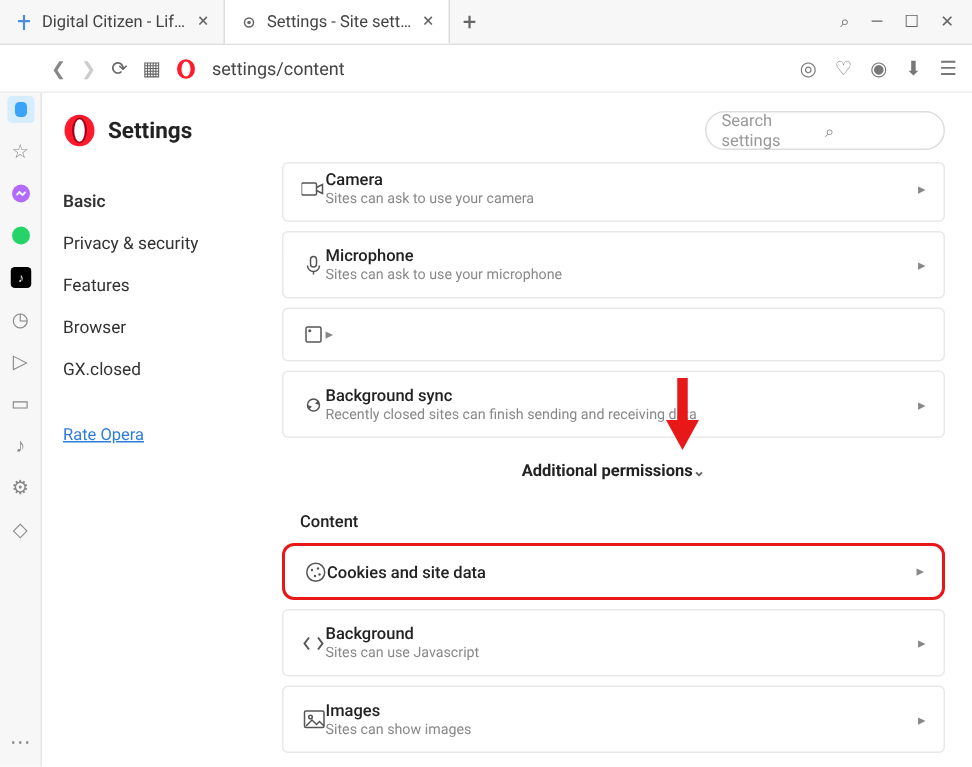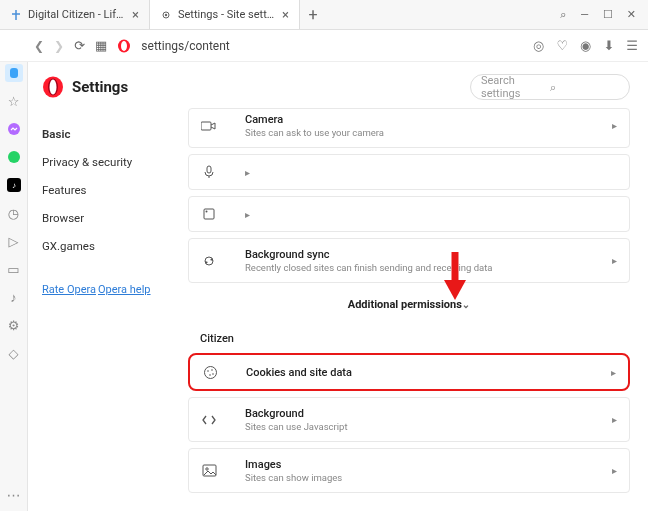--- a/index.html
+++ b/index.html
@@ -42,21 +42,21 @@
   .side-item.bold { font-weight: 600; }
   .side-link { font-size: 11px; color: #2e7dd8; padding: 5px 0; cursor: pointer; text-decoration: underline; }
   .side-links { margin-top: 18px; display: flex; gap: 2px; }
   
   .settings-body { flex: 1; overflow-y: auto; padding: 12px 18px 0 0; position: relative; }
   .search-wrap { display: flex; justify-content: flex-end; margin-bottom: 8px; }
   .search-box { width: 160px; height: 26px; border: 1px solid #ddd; border-radius: 13px; display: flex; align-items: center; padding: 0 10px; font-size: 11px; color: #999; }
   .search-box span { flex: 1; }
   .search-ico { color: #888; }
   
-  .setting-row { display: flex; align-items: center; padding: 9px 12px; border: 1px solid #e8e8e8; border-radius: 4px; margin-bottom: 6px; cursor: pointer; gap: 28px; }
+  .setting-row { display: flex; align-items: center; padding: 9px 12px; border: 1px solid #e8e8e8; border-radius: 4px; margin-bottom: 6px; cursor: pointer; gap: 0; }
   .setting-row.highlight { border: 2.5px solid #e81818; border-radius: 8px; }
   .row-icon { width: 16px; height: 16px; display: flex; align-items: center; justify-content: center; color: #555; flex-shrink: 0; }
   .row-text { flex: 1; }
   .row-title { font-size: 11px; color: #222; font-weight: 500; }
   .row-sub { font-size: 9.5px; color: #888; margin-top: 1px; }
   .row-chevron { color: #888; font-size: 10px; }
   
   .section-label { font-size: 11px; color: #222; font-weight: 500; padding: 12px 12px 8px; }
   .expand-row { display: flex; align-items: center; justify-content: center; padding: 9px 12px; font-size: 11px; color: #222; cursor: pointer; font-weight: bold; }
   
@@ -157,24 +157,23 @@
             <ellipse cx="11" cy="11" rx="10" ry="10.5" fill="#ff1b2d"></ellipse>
             <ellipse cx="11" cy="11" rx="5" ry="8.5" fill="#a50017"></ellipse>
             <ellipse cx="11" cy="11" rx="3.5" ry="7.5" fill="#fff"></ellipse>
           </svg>
         <span>Settings</span>
       </div>
       <div class="side-item bold">Basic</div>
       <div class="side-item">Privacy &amp; security</div>
       <div class="side-item">Features</div>
       <div class="side-item">Browser</div>
-      <div class="side-item">GX.games</div>
+      <div class="side-item">GX.closed</div>
       <div class="side-links">
         <div class="side-link">Rate Opera</div>
-        <div class="side-link">Opera help</div>
       </div>
     </div>
 
     <div class="settings-body">
       <div class="search-wrap">
         <div class="search-box">
           <span>Search settings</span>
           <span class="search-ico">⌕</span>
         </div>
       </div>
@@ -193,20 +192,24 @@
         <span class="row-chevron">▸</span>
       </div>
 
       <div class="setting-row">
         <span class="row-icon">
             <svg width="12" height="14">
               <rect x="4" y="1" width="4" height="7" rx="2" fill="none" stroke="#555"></rect>
               <path d="M2 7 A4 4 0 0 0 10 7 M6 11 L6 13" fill="none" stroke="#555"></path>
             </svg>
           </span>
+        <div class="row-text">
+            <div class="row-title">Microphone</div>
+            <div class="row-sub">Sites can ask to use your microphone</div>
+          </div>
         <span class="row-chevron">▸</span>
       </div>
 
       <div class="setting-row">
         <span class="row-icon">
             <svg width="14" height="14">
               <rect x="2" y="2" width="10" height="10" rx="1" fill="none" stroke="#555"></rect>
               <circle cx="4.5" cy="4.5" r="1" fill="#555"></circle>
             </svg>
           </span>
@@ -225,21 +228,21 @@
             <div class="row-sub">Recently closed sites can finish sending and receiving data</div>
           </div>
         <span class="row-chevron">▸</span>
       </div>
 
       <div class="expand-row">
         <span>Additional permissions</span>
         <span style="font-size:10px;color:#666;">⌄</span>
       </div>
 
-      <div class="section-label">Citizen</div>
+      <div class="section-label">Content</div>
 
       <div class="setting-row highlight">
         <span class="row-icon">
             <svg width="15" height="15">
               <circle cx="7.5" cy="7.5" r="6" fill="none" stroke="#555"></circle>
               <circle cx="5" cy="6" r="0.8" fill="#555"></circle>
               <circle cx="9" cy="5" r="0.8" fill="#555"></circle>
               <circle cx="7" cy="10" r="0.8" fill="#555"></circle>
               <circle cx="10" cy="9" r="0.8" fill="#555"></circle>
             </svg>

